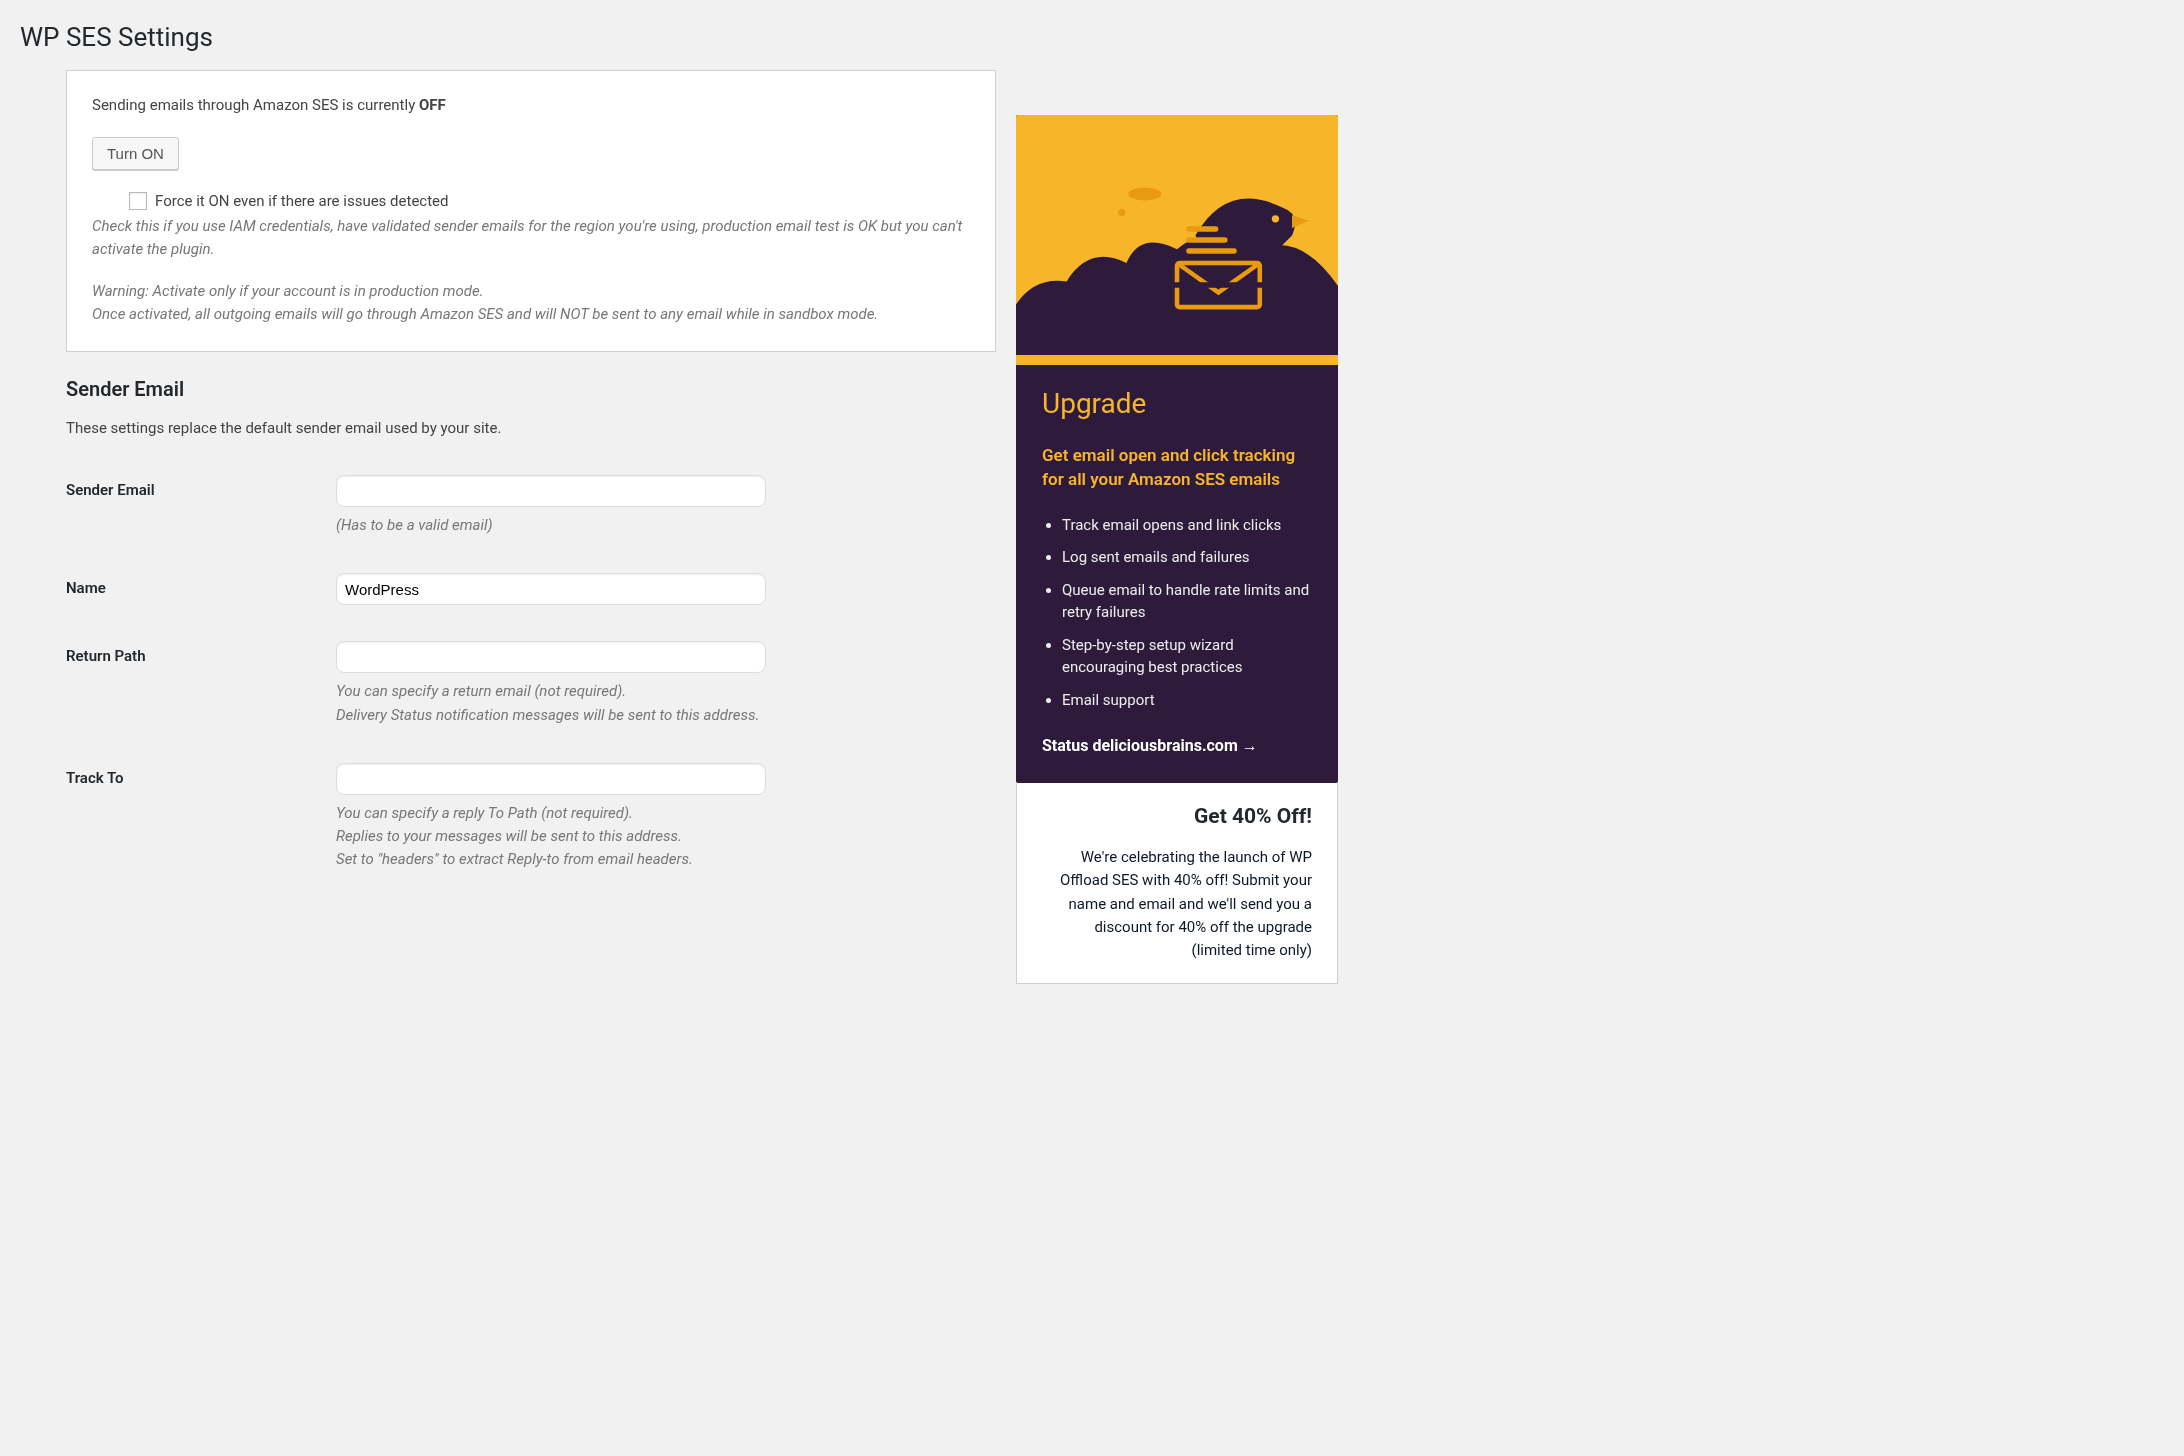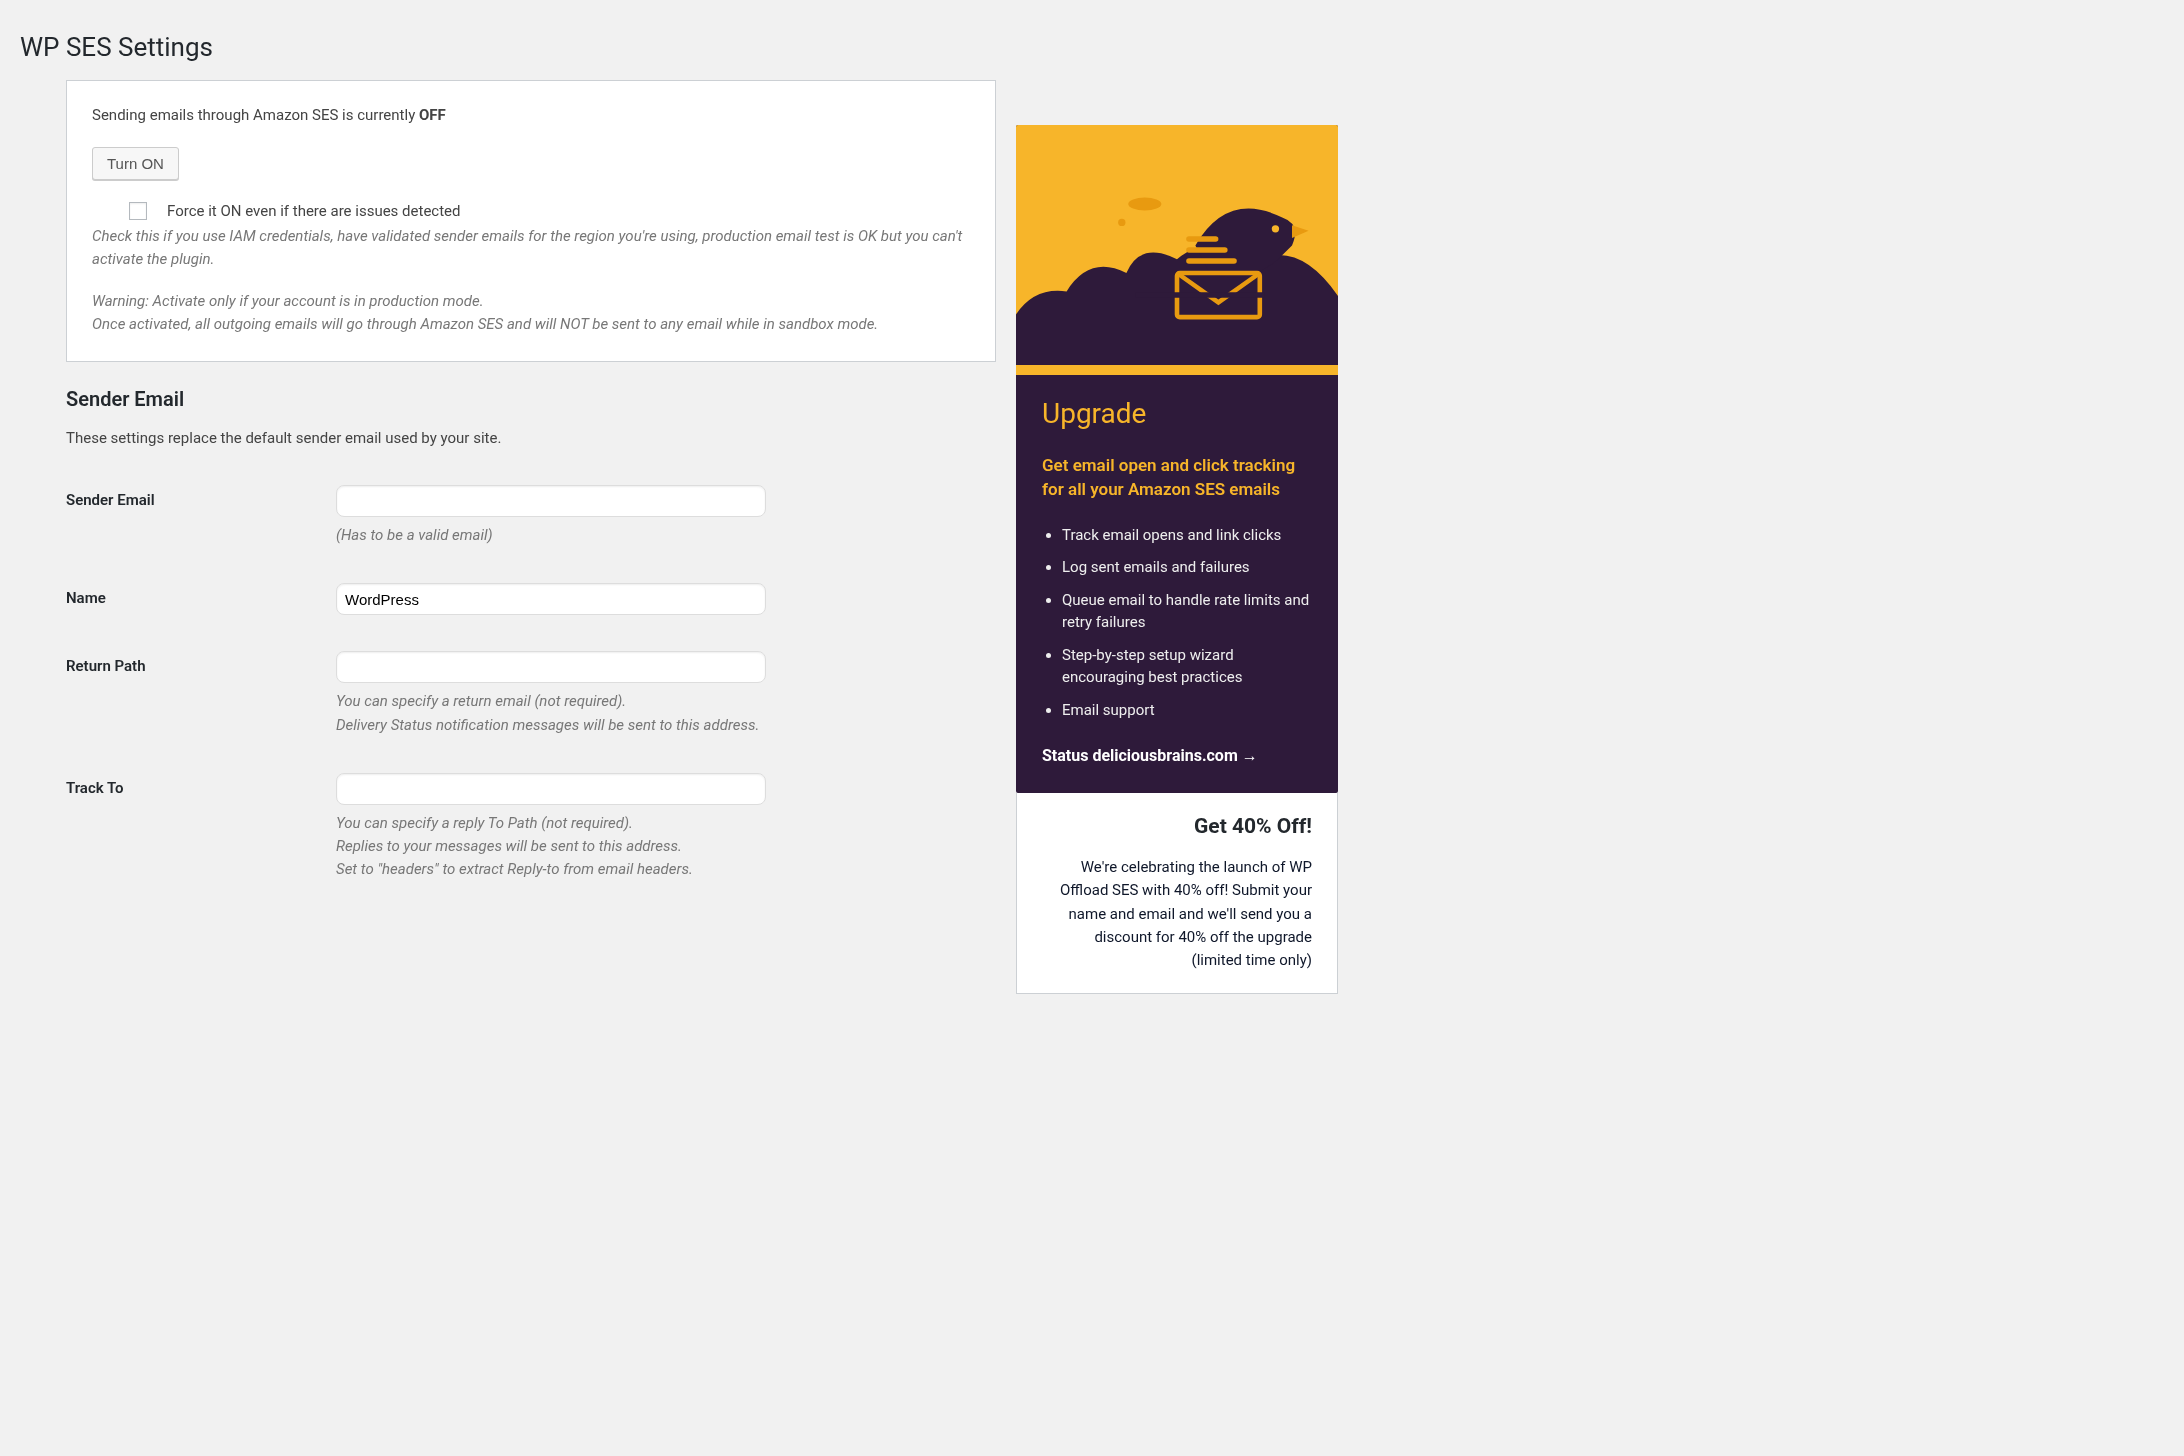--- a/index.html
+++ b/index.html
@@ -21,21 +21,21 @@
   }
   .sidebar {
     width: 322px;
     flex-shrink: 0;
     padding-top: 45px;
   }
   h1 {
     font-size: 26px;
     font-weight: 400;
     color: #23282d;
-    padding: 32px 0 18px 20px;
+    padding: 22px 0 18px 20px;
   }
   .panel {
     background: #fff;
     border: 1px solid #ccd0d4;
     padding: 25px 25px 25px 25px;
     margin-bottom: 25px;
   }
   .status-line {
     font-size: 15px;
     color: #444;
@@ -50,21 +50,21 @@
     padding: 7px 14px;
     font-size: 15px;
     color: #555;
     cursor: pointer;
     box-shadow: 0 1px 0 #ccc;
     margin-bottom: 22px;
   }
   .checkbox-row {
     display: flex;
     align-items: center;
-    gap: 20px;
+    gap: 8px;
     margin-bottom: 5px;
     padding-left: 37px;
   }
   .checkbox {
     width: 18px; height: 18px;
     border: 1px solid #b4b9be;
     background: #fff;
     box-shadow: inset 0 1px 2px rgba(0,0,0,.07);
     cursor: pointer;
   }

